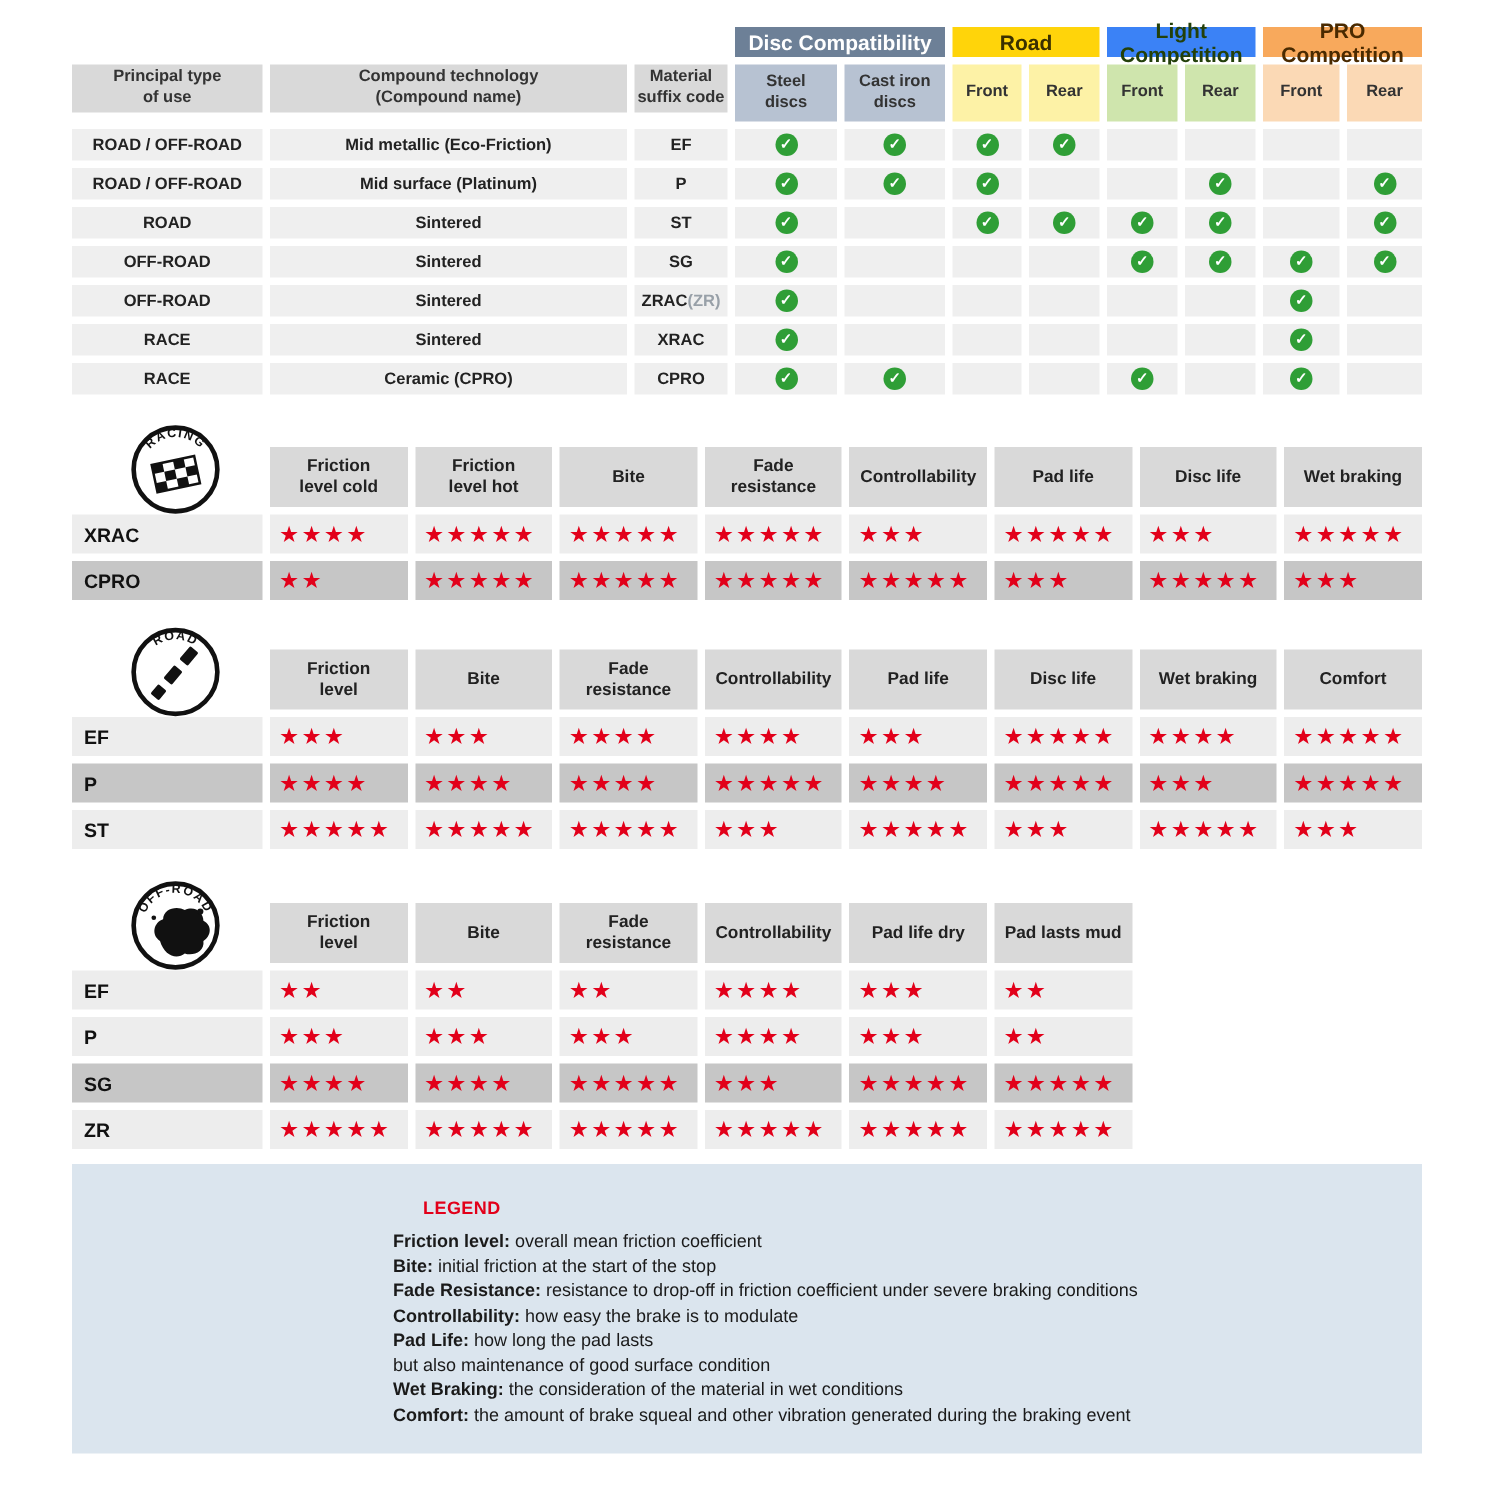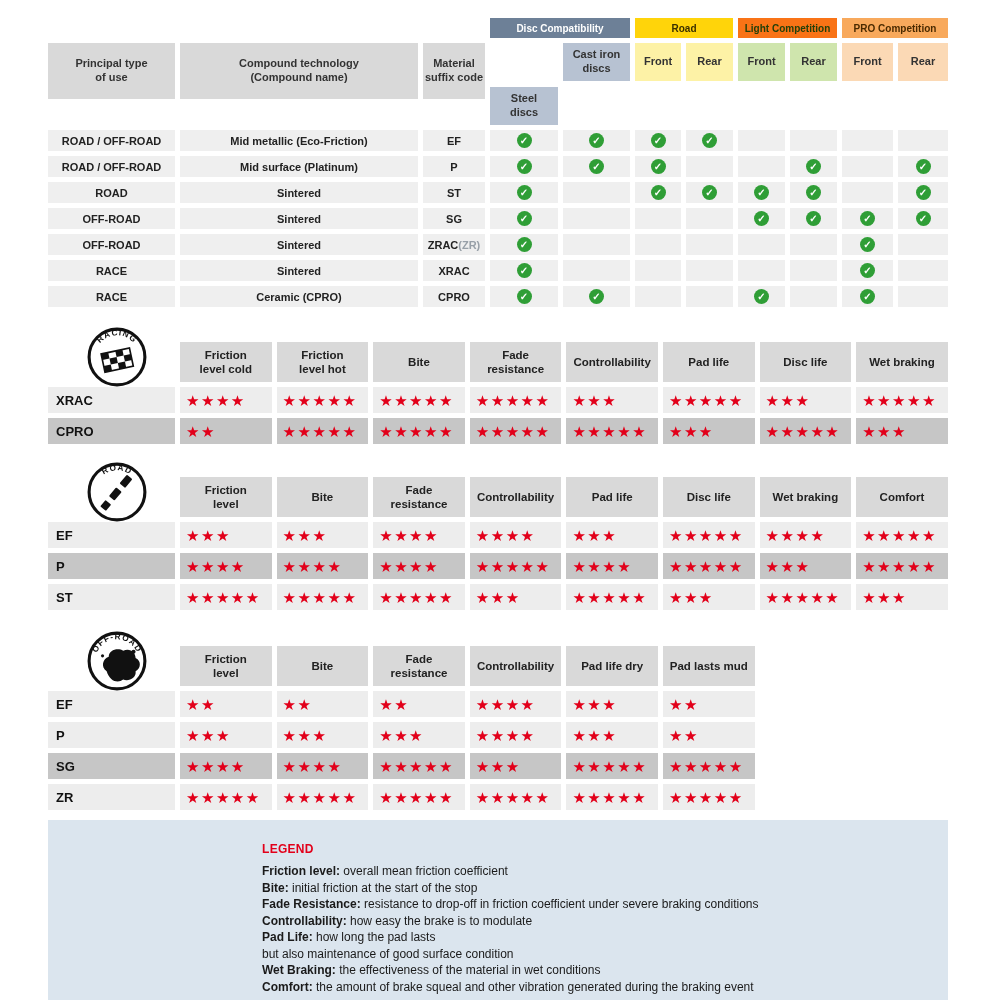--- a/index.html
+++ b/index.html
@@ -6,22 +6,22 @@
   html,body { background:#fff; }
   body { width:1000px; height:1000px; overflow:hidden; font-family:"Liberation Sans", sans-serif; }
   .page { position:relative; width:1000px; height:1000px; background:#fff; padding:18px 52px 0 48px; }
 
   
   .compat-grid { display:grid; width:900px;
     grid-template-columns:127px 238px 62px 68px 67px 46px 47px 47px 47px 51px 50px;
     gap:5px; }
   .cell { display:flex; align-items:center; justify-content:center; text-align:center; }
   .g-spacer { height:20px; }
-  .g-head { height:20px; font-size:10px; font-weight:bold; }
-  .col-head { background:#d9d9d9; height:56px; font-size:11px; font-weight:bold;
+  .g-head { height:20px; font-size:14px; font-weight:bold; }
+  .col-head { background:#d9d9d9; height:32px; font-size:11px; font-weight:bold;
     white-space:pre-line; line-height:1.25; color:#333; }
   .sub-head { height:38px; font-size:11px; font-weight:bold; white-space:pre-line;
     line-height:1.25; color:#333; }
   .use-cell,.compound-cell,.code-cell,.check-cell {
     background:#efefef; height:21px; font-size:11px; font-weight:bold; color:#222; }
   .code-note { color:#98a0a8; margin-left:0; }
   .check { width:15px; height:15px; border-radius:50%; background:#2f9e36; color:#fff;
     font-size:10px; font-weight:bold; display:flex; align-items:center; justify-content:center;
     line-height:1; }
 
@@ -39,41 +39,41 @@
     height:26px; color:#111; }
   .p-stars { justify-content:flex-start; padding-left:6px; height:26px; }
   .light { background:#ededed; }
   .dark { background:#c6c6c6; }
   .stars { color:#e2001a; font-size:15px; letter-spacing:1.5px; line-height:1; white-space:nowrap; }
 
   
   .legend { margin-top:10px; width:900px; height:193px; background:#dbe5ee;
     padding:22px 20px 0 214px; }
   .legend-title { color:#e2001a; font-weight:bold; font-size:12px; margin-bottom:7px;
-    letter-spacing:0.3px; }
+    letter-spacing:0.3px;margin-left:20px; }
   .legend-line { font-size:12px; color:#1a1a1a; line-height:16.5px; }
   .legend-term { font-weight:bold; }
 </style>
 </head>
 <body>
 
 <div class="page">
   <div id="compat" class="compat-grid">
       <div class="cell g-spacer" style="grid-column: 1 / span 3;"></div>
       <div class="cell g-head" style="grid-column: span 2; background: rgb(109, 128, 151); color: rgb(255, 255, 255);">Disc Compatibility</div>
       <div class="cell g-head" style="grid-column: span 2; background: rgb(255, 212, 10); color: rgb(58, 48, 0);">Road</div>
-      <div class="cell g-head" style="grid-column: span 2; background: #f97316; color: rgb(35, 64, 10);">Light Competition</div>
+      <div class="cell g-head" style="grid-column: span 2; background: #3b82f6; color: rgb(35, 64, 10);">Light Competition</div>
       <div class="cell g-head" style="grid-column: span 2; background: rgb(248, 169, 92); color: rgb(74, 42, 0);">PRO Competition</div>
       <div class="cell col-head">Principal type
 of use</div>
       <div class="cell col-head">Compound technology
 (Compound name)</div>
       <div class="cell col-head">Material
 suffix code</div>
-      <div class="cell sub-head" style="background: rgb(183, 194, 210); margin-top: 44px;">Steel
+      <div class="cell sub-head" style="background: rgb(183, 194, 210);">Steel
 discs</div>
       <div class="cell sub-head" style="background: rgb(183, 194, 210);">Cast iron
 discs</div>
       <div class="cell sub-head" style="background: rgb(253, 242, 166);">Front</div>
       <div class="cell sub-head" style="background: rgb(253, 242, 166);">Rear</div>
       <div class="cell sub-head" style="background: rgb(207, 229, 173);">Front</div>
       <div class="cell sub-head" style="background: rgb(207, 229, 173);">Rear</div>
       <div class="cell sub-head" style="background: rgb(251, 217, 181);">Front</div>
       <div class="cell sub-head" style="background: rgb(251, 217, 181);">Rear</div>
       <div class="cell use-cell">ROAD / OFF-ROAD</div>
@@ -512,17 +512,17 @@
     </div>
   <div class="legend">
     <div class="legend-title">LEGEND</div>
     <div id="legend-items">
         <div class="legend-line"><span class="legend-term">Friction level: </span><span>overall mean friction coefficient</span></div>
         <div class="legend-line"><span class="legend-term">Bite: </span><span>initial friction at the start of the stop</span></div>
         <div class="legend-line"><span class="legend-term">Fade Resistance: </span><span>resistance to drop-off in friction coefficient under severe braking conditions</span></div>
         <div class="legend-line"><span class="legend-term">Controllability: </span><span>how easy the brake is to modulate</span></div>
         <div class="legend-line"><span class="legend-term">Pad Life: </span><span>how long the pad lasts</span></div>
         <div class="legend-line">but also maintenance of good surface condition</div>
-        <div class="legend-line"><span class="legend-term">Wet Braking: </span><span>the effectiveness of the material in wet conditions</span></div>
+        <div class="legend-line"><span class="legend-term">Wet Braking: </span><span>the consideration of the material in wet conditions</span></div>
         <div class="legend-line"><span class="legend-term">Comfort: </span><span>the amount of brake squeal and other vibration generated during the braking event</span></div>
       </div>
   </div>
 </div>
 
 </body></html>

